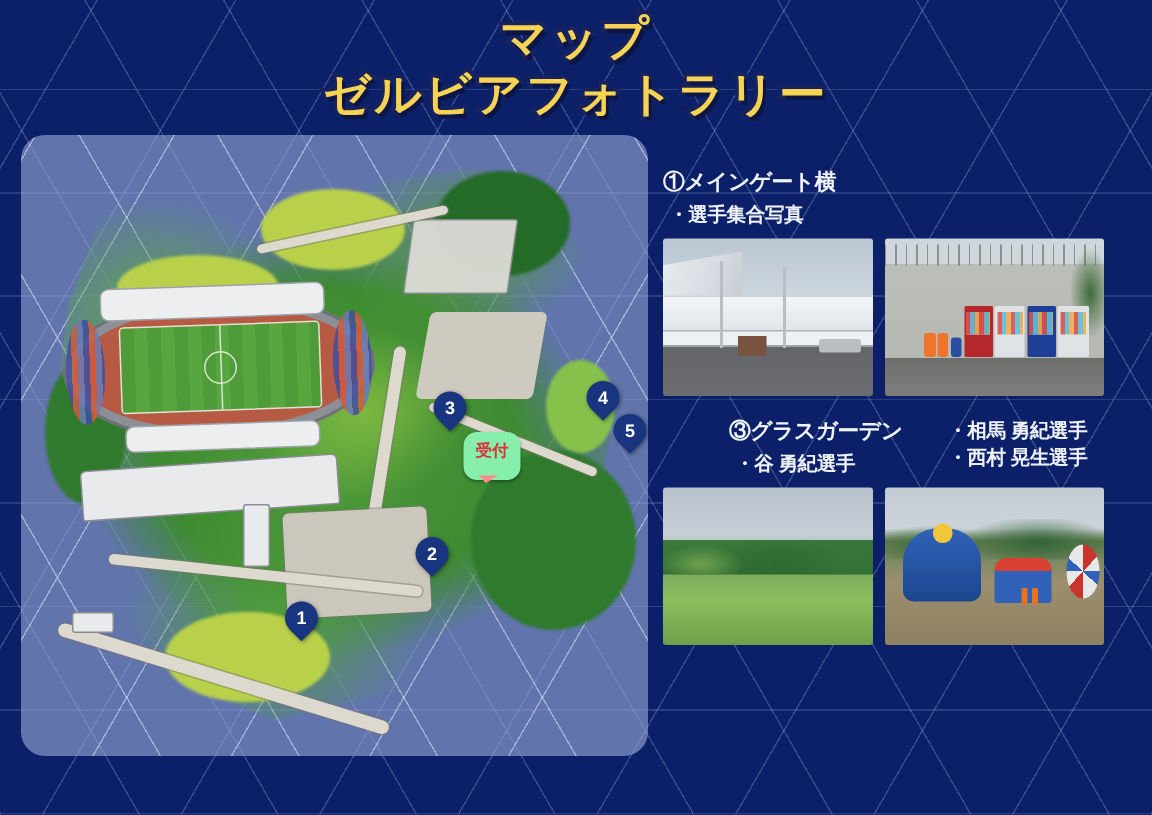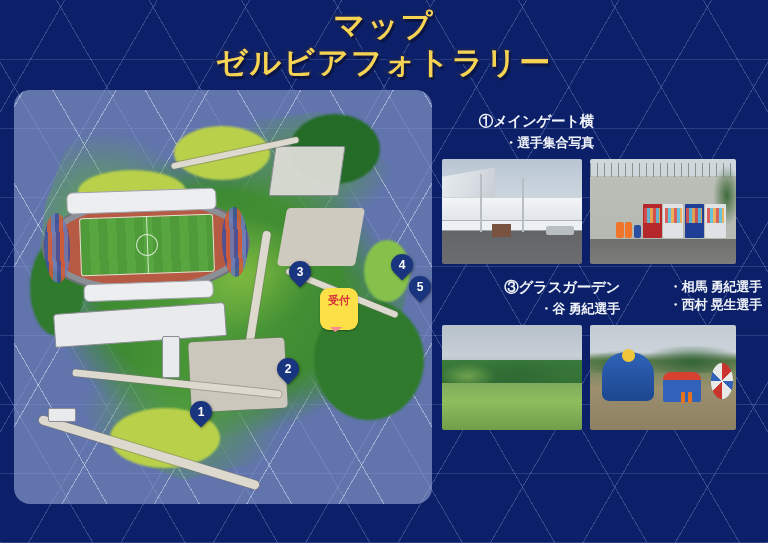--- a/index.html
+++ b/index.html
@@ -192,45 +192,45 @@
     text-align:center;
   }
   #pin-1 { left:176px; top:311px; }
   #pin-2 { left:263px; top:268px; }
   #pin-3 { left:275px; top:171px; }
   #pin-4 { left:377px; top:164px; }
   #pin-5 { left:395px; top:186px; }
 
   
   #reception {
-    position:absolute; left:306px; top:198px;
-    background:#fde047;
+    position:absolute; left:295px; top:198px;
+    background:#86efac;
     color:#d8333c;
     font-size:11px;
     font-weight:bold;
-    padding:5px 8px 22px 8px;
+    padding:5px 8px 12px 8px;
     border-radius:9px;
     z-index:9;
     box-shadow:0 1px 2px rgba(0,0,0,.3);
   }
   #reception::after {
     content:""; position:absolute;
     left:10px; bottom:-7px;
     border:5px solid transparent;
     border-top-color:#f98c92;
     border-right-width:8px;
   }
 
   
   #info-column {
     position:absolute;
     left:442px; top:112px; width:320px;
     z-index:5;
   }
-  .info-row { display:flex; gap:8px;text-align:right; }
+  .info-row { display:flex; gap:8px; }
   .info-cell { width:152px; }
   .loc-title {
     color:#f0f3fa;
     font-size:14.5px;
     font-weight:bold;
     letter-spacing:-.3px;
     white-space:nowrap;
     margin-bottom:3px;
   }
   .loc-title.wide { letter-spacing:-1.2px; }

